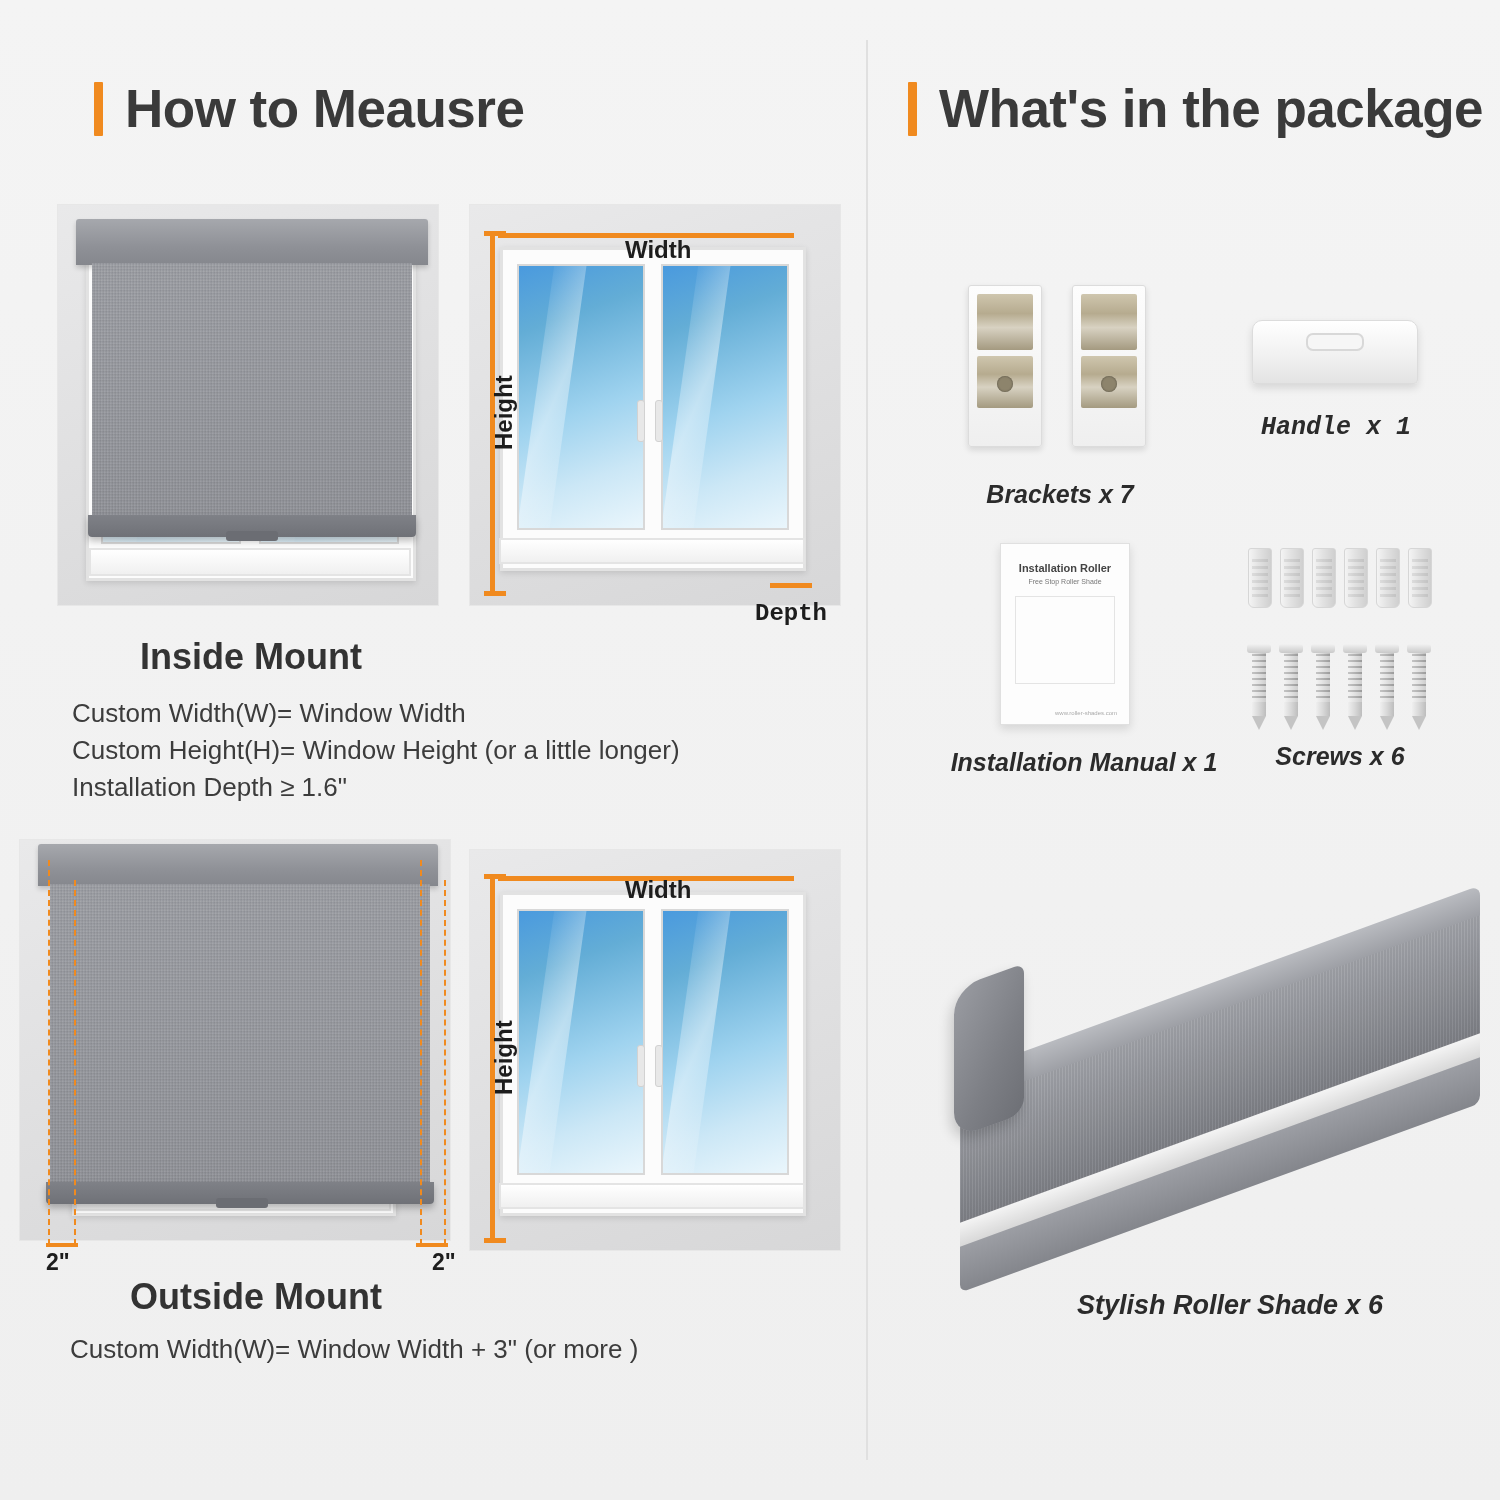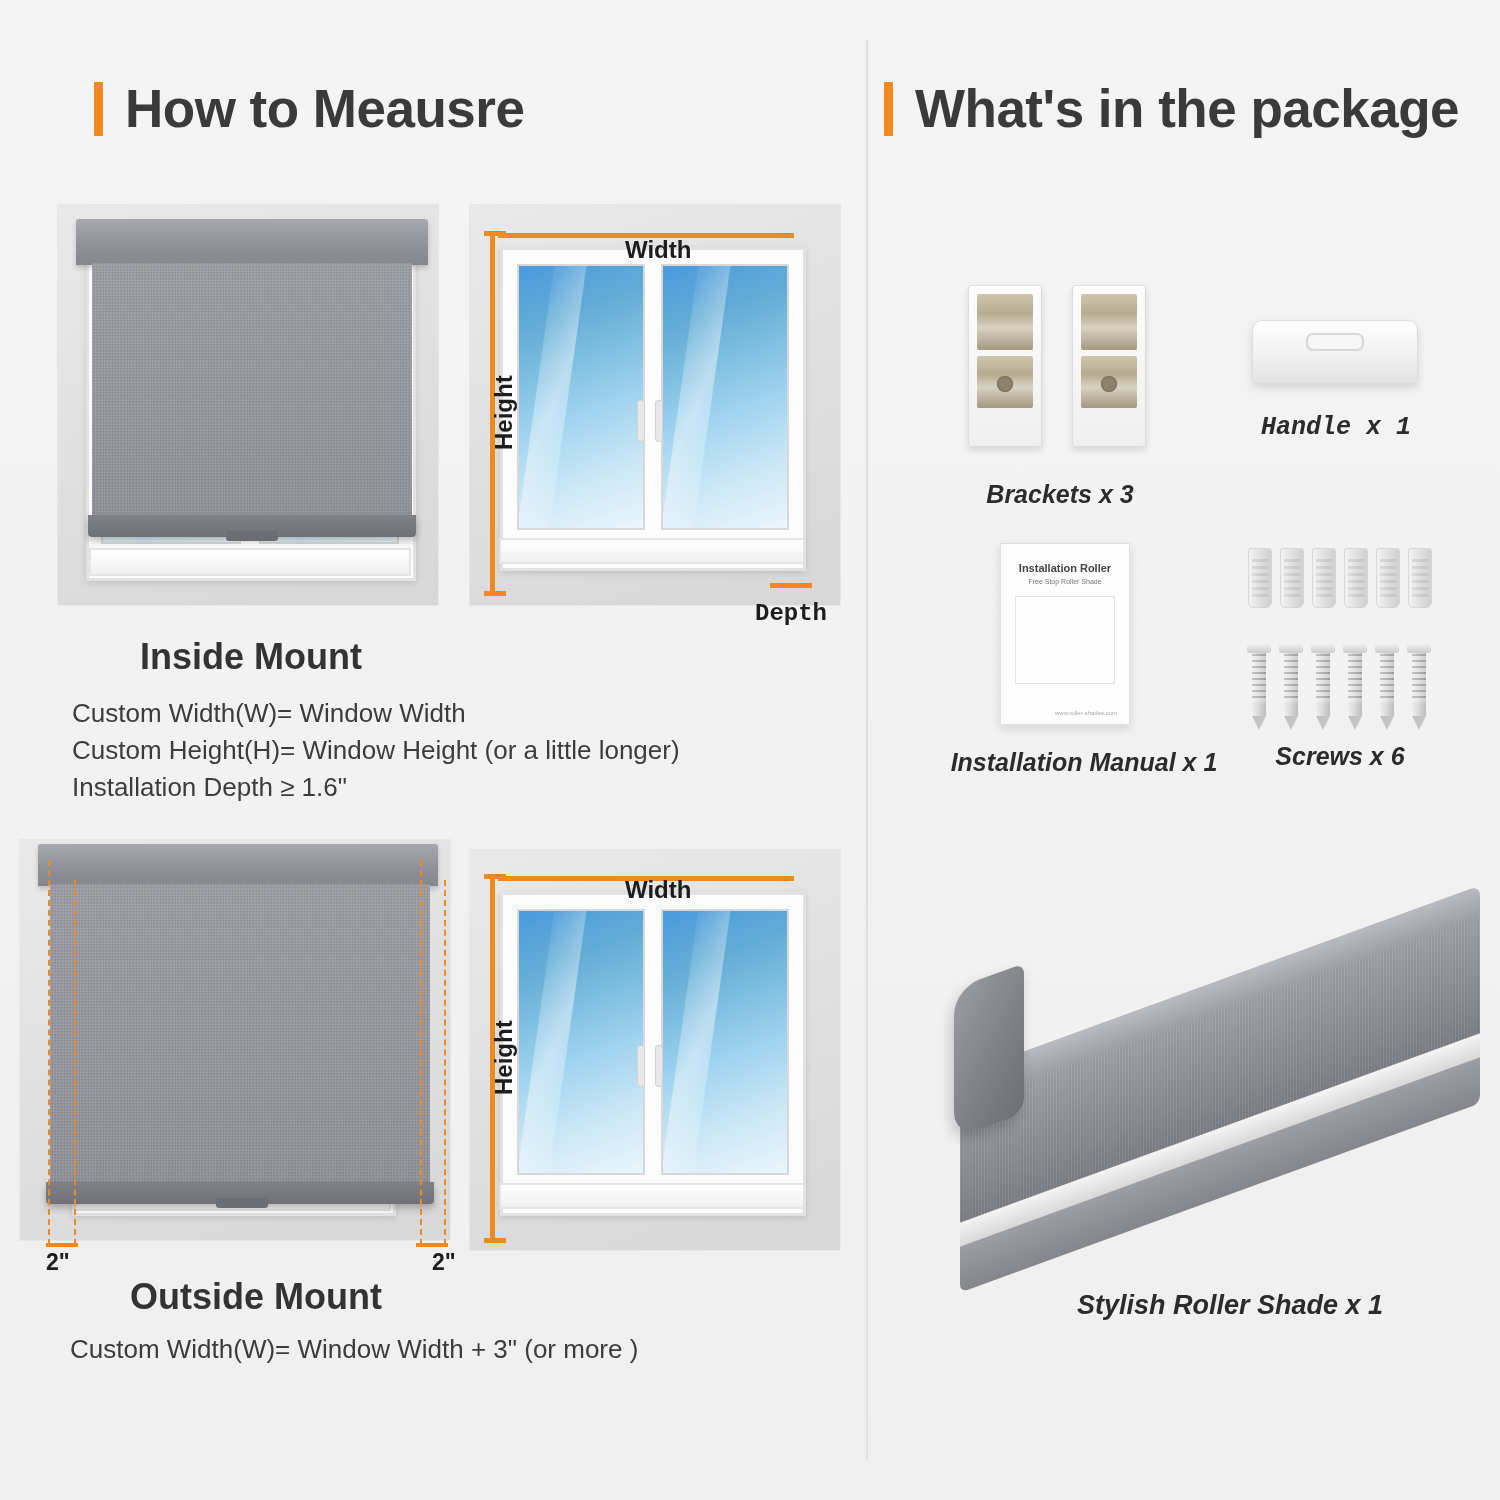--- a/index.html
+++ b/index.html
@@ -42,21 +42,21 @@
     border-radius: 1px;
   }
   .heading .htext {
     font-size: 53px;
     font-weight: bold;
     color: #3a3a3a;
     letter-spacing: -0.5px;
     white-space: nowrap;
   }
   #heading-measure { left: 58px; top: 78px; margin-left: 36px; }
-  #heading-package { left: 884px; top: 78px; }
+  #heading-package { left: 908px; top: 78px; }
 
   
   .mount-title {
     position: absolute;
     font-size: 36px;
     font-weight: bold;
     color: #333;
     white-space: nowrap;
   }
   .spec-line {
@@ -452,21 +452,21 @@
   <div class="bracket" style="left:968px; top:285px; width:72px; height:160px;">
     <div class="metal" style="top:8px; height:56px;"></div>
     <div class="metal" style="top:70px; height:52px;"></div>
     <div class="hole" style="left:28px; top:90px; width:16px; height:16px;"></div>
   </div>
   <div class="bracket" style="left:1072px; top:285px; width:72px; height:160px;">
     <div class="metal" style="top:8px; height:56px;"></div>
     <div class="metal" style="top:70px; height:52px;"></div>
     <div class="hole" style="left:28px; top:90px; width:16px; height:16px;"></div>
   </div>
-  <div class="caption" style="left:920px; top:480px; width:280px;">Brackets x 3</div>
+  <div class="caption" style="left:920px; top:480px; width:280px;">Brackets x 7</div>
 
   <div class="handle-piece" style="left:1252px; top:320px; width:164px; height:62px;">
     <div class="slot"></div>
   </div>
   <div class="caption" style="left:1196px; top:413px; width:280px;font-family:Liberation Mono, monospace;">Handle x 1</div>
 
   <div class="manual" style="left:1000px; top:543px; width:128px; height:180px;">
     <div class="m-title">Installation Roller</div>
     <div class="m-sub">Free  Stop Roller Shade</div>
     <div class="m-box"></div>
@@ -504,15 +504,15 @@
 
   <div class="product">
     <div class="prod-tube">
       <div class="prod-top"></div>
       <div class="prod-body"></div>
       <div class="prod-strip"></div>
       <div class="prod-bottom"></div>
     </div>
     <div class="prod-cap"></div>
   </div>
-  <div class="caption" style="left:1020px; top:1290px; width:420px; font-size:27px;">Stylish Roller Shade x 1</div>
+  <div class="caption" style="left:1020px; top:1290px; width:420px; font-size:27px;">Stylish Roller Shade x 6</div>
 
 </div>
 
 </body></html>

